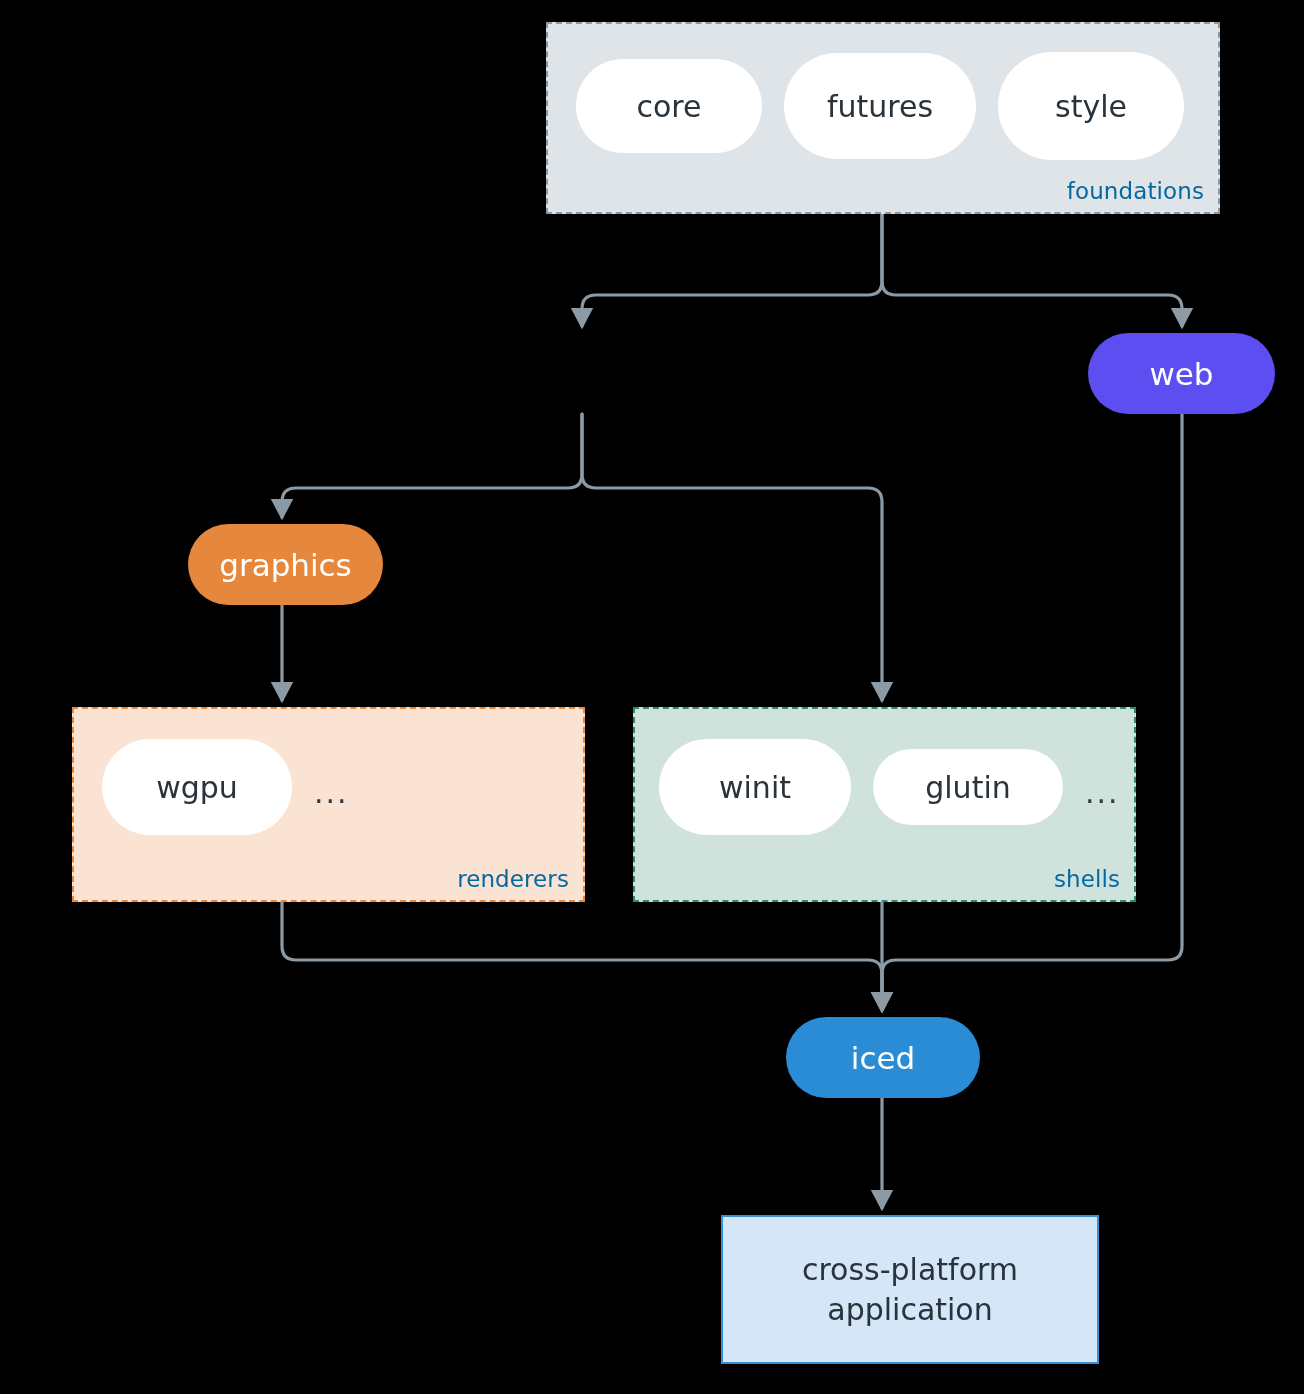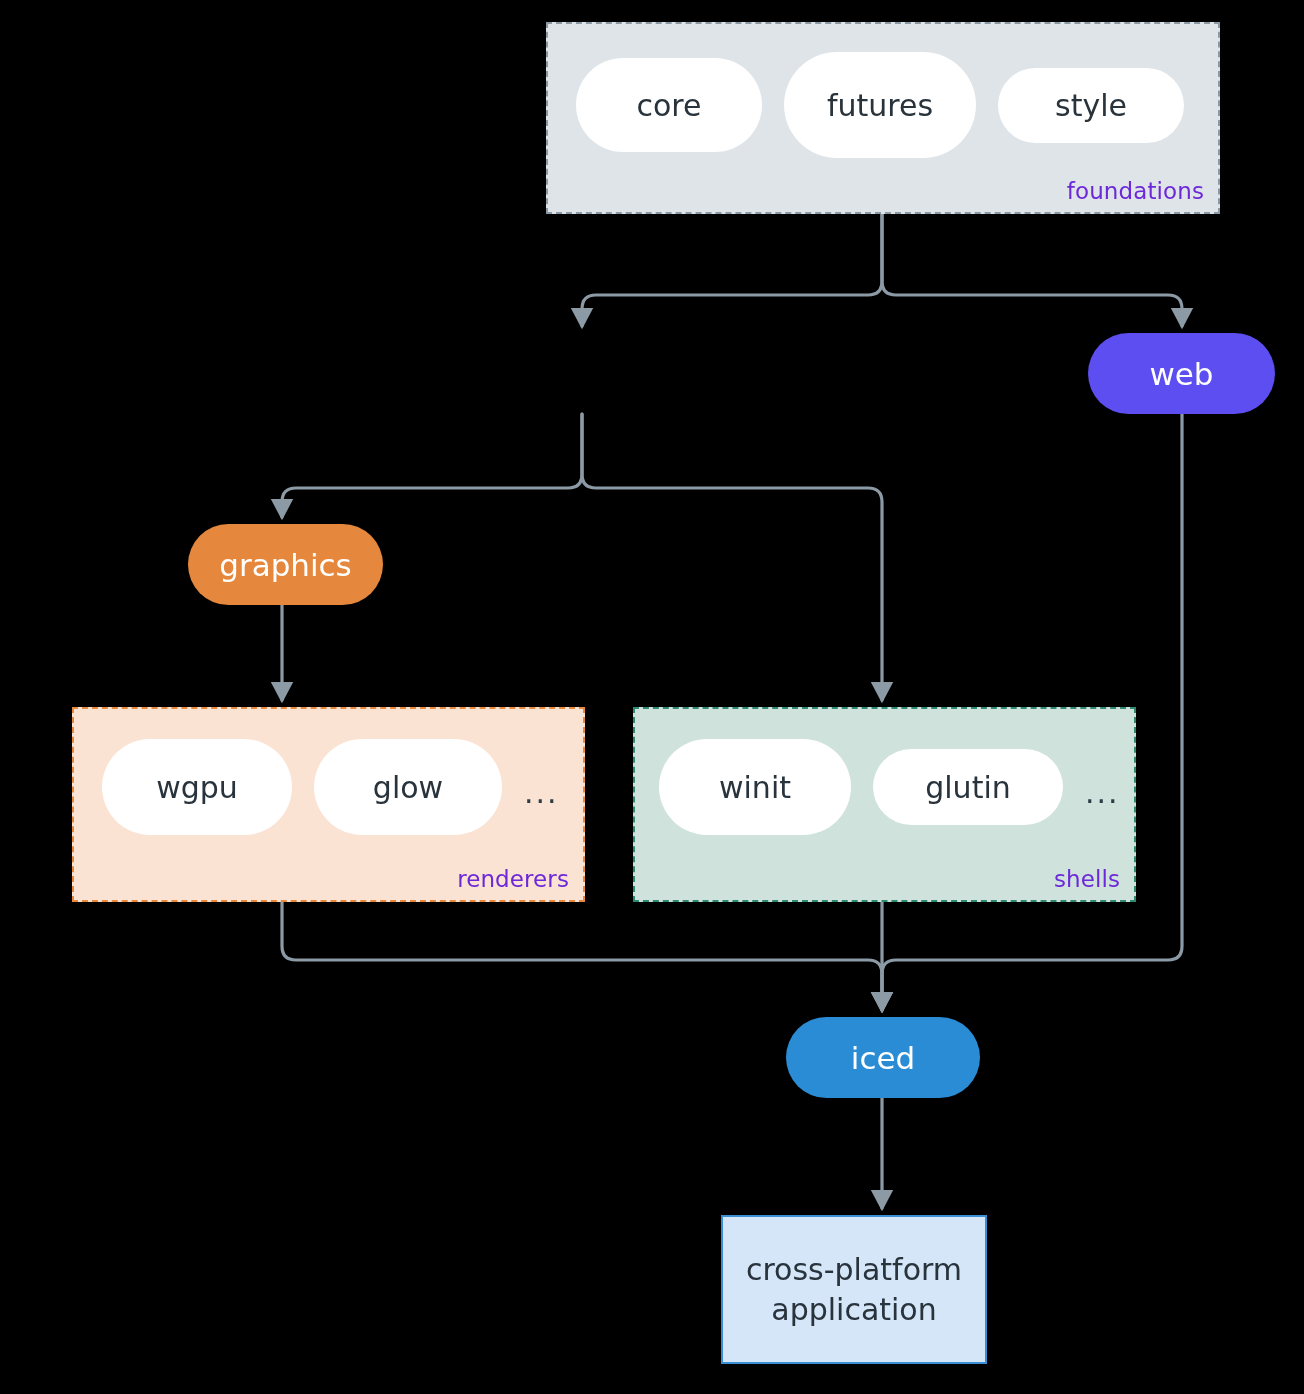--- a/index.html
+++ b/index.html
@@ -32,21 +32,21 @@
     position: absolute;
     box-sizing: border-box;
     border-style: dashed;
     border-width: 2px;
   }
   .group .group-label {
     position: absolute;
     right: 14px;
     bottom: 8px;
     font-size: 23px;
-    color: #6d28d9;
+    color: #0369a1;
     letter-spacing: 0.1px;
     white-space: nowrap;
   }
   .group .pill-row {
     position: absolute;
     left: 0;
     top: 0;
     display: flex;
     align-items: center;
     gap: 22px;
@@ -130,47 +130,46 @@
       <path d="M 1182 414 L 1182 946 Q 1182 960 1168 960 L 896 960 Q 882 960 882 974 L 882 1010" marker-end="url(#arrowhead)"></path>
 
       <path d="M 882 1098 L 882 1208" marker-end="url(#arrowhead)"></path>
     </g>
   </svg>
 
   <div class="group" id="group-foundations" style="left: 546px; top: 22px; width: 674px; height: 192px; background: rgb(223, 228, 232); border-color: rgb(139, 153, 164); border-style: dashed;">
     <div class="pill-row" style="left: 28px; top: 28px;">
       <div class="leafpill" style="width: 186px; height: 94px;">core</div>
       <div class="leafpill" style="width: 192px; height: 106px;">futures</div>
-      <div class="leafpill" style="width: 186px; height: 75px;">style</div>
+      <div class="leafpill" style="width: 186px; height: 108px;">style</div>
     </div>
     <div class="group-label">foundations</div>
   </div>
 
   <div class="group" id="group-renderers" style="left: 24px; top: 707px; width: 513px; height: 195px; background: rgb(251, 227, 211); border-color: rgb(232, 136, 58); border-style: dashed; margin-left: 48px;">
     <div class="pill-row" style="left: 28px; top: 30px;">
       <div class="leafpill" style="width: 190px; height: 96px;">wgpu</div>
-      <div class="leafpill" style="width: 188px; height: 96px;">glow</div>
       <div class="ellipsis">...</div>
     </div>
     <div class="group-label">renderers</div>
   </div>
 
   <div class="group" id="group-shells" style="left: 633px; top: 707px; width: 503px; height: 195px; background: rgb(207, 226, 220); border-color: rgb(47, 138, 114); border-style: dashed;">
     <div class="pill-row" style="left: 24px; top: 30px;">
       <div class="leafpill" style="width: 192px; height: 96px;">winit</div>
       <div class="leafpill" style="width: 190px; height: 76px;">glutin</div>
       <div class="ellipsis">...</div>
     </div>
     <div class="group-label">shells</div>
   </div>
 
   <div class="pillnode" id="node-web" style="left: 1088px; top: 333px; width: 187px; height: 81px; background: rgb(92, 78, 240); color: rgb(255, 255, 255);">web</div>
   <div class="pillnode" id="node-graphics" style="left: 188px; top: 524px; width: 195px; height: 81px; background: rgb(229, 135, 60); color: rgb(255, 255, 255);">graphics</div>
   <div class="pillnode" id="node-iced" style="left: 786px; top: 1017px; width: 194px; height: 81px; background: rgb(43, 140, 214); color: rgb(255, 255, 255);">iced</div>
 
-  <div class="rectnode" id="node-app" style="left: 721px; top: 1215px; width: 266px; height: 149px; background: rgb(212, 230, 248); color: rgb(40, 51, 60); border-color: rgb(58, 143, 212);">
+  <div class="rectnode" id="node-app" style="left: 721px; top: 1215px; width: 378px; height: 149px; background: rgb(212, 230, 248); color: rgb(40, 51, 60); border-color: rgb(58, 143, 212);">
     <div>
       <div>cross-platform</div>
       <div>application</div>
     </div>
   </div>
 
 </div>
 
 </body></html>

